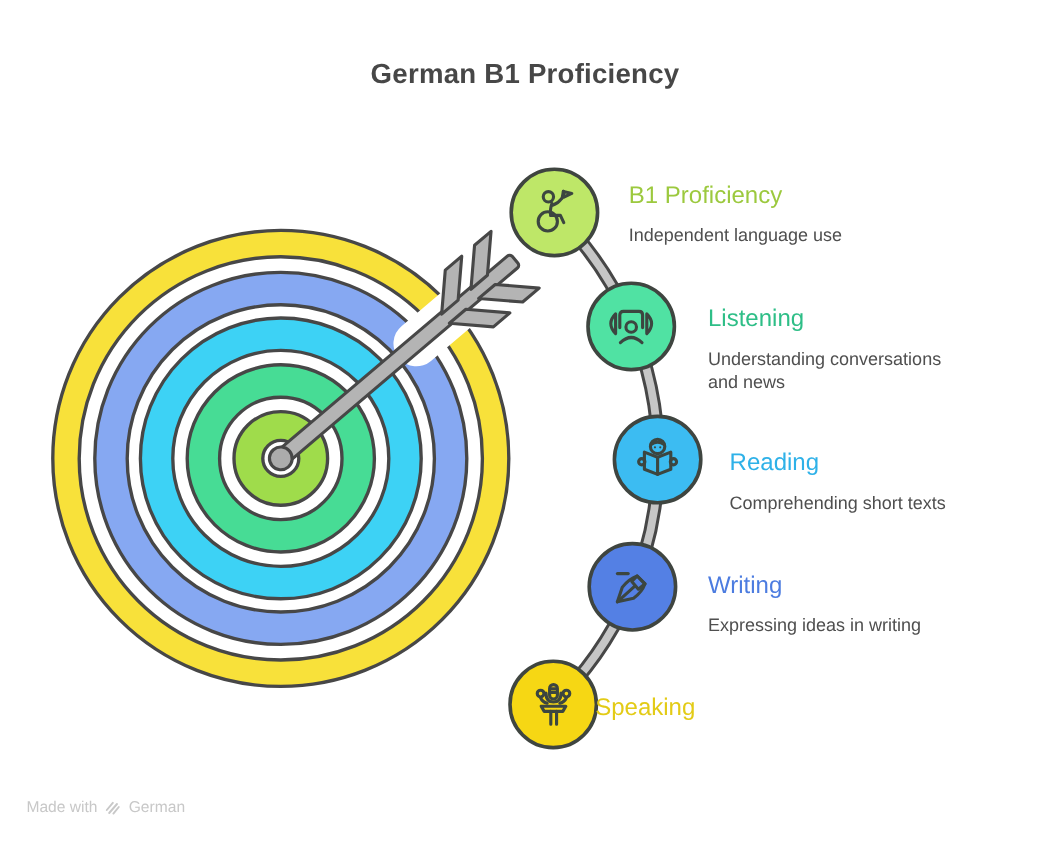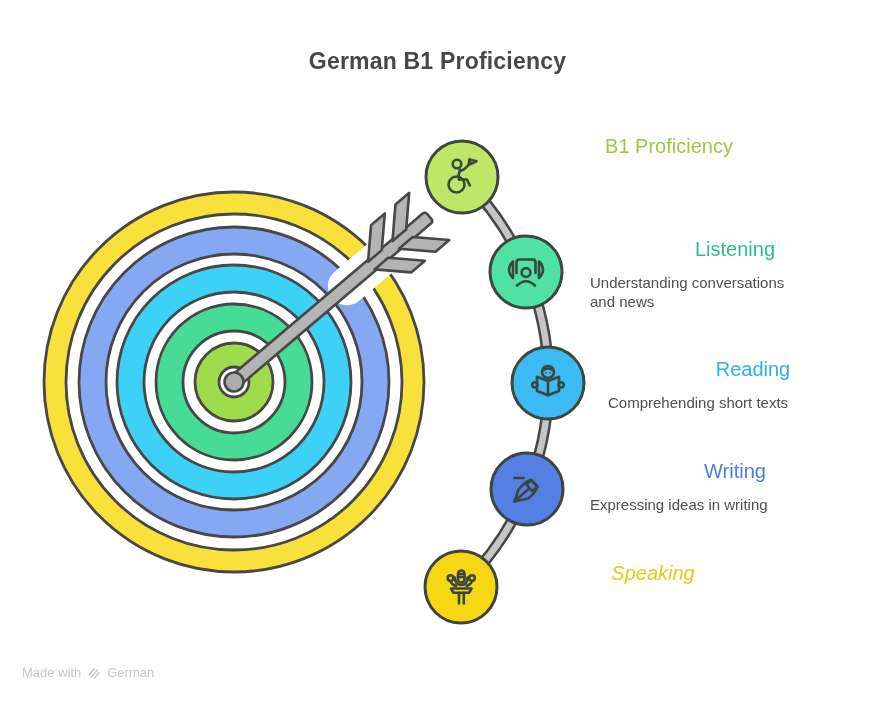--- a/index.html
+++ b/index.html
@@ -15,27 +15,27 @@
   .diagram-svg { position:absolute; left:0; top:0; }
   .ring { stroke:#474747; stroke-width:2.8; }
   .node-circle { stroke:#3F4540; stroke-width:3; }
   .icon-stroke { fill:none; stroke:#3C4640; stroke-width:2.6; stroke-linecap:round; stroke-linejoin:round; }
   .icon-fill { fill:#3C4640; stroke:none; }
   .arrow-part { stroke:#474747; stroke-width:2.6; stroke-linejoin:round; }
   .arrow-halo { fill:none; stroke:#ffffff; stroke-width:38; stroke-linecap:round; }
   .connector-outline { fill:none; stroke:#474747; stroke-width:11.5; }
   .connector-core { fill:none; stroke-width:6.5; }
   .milestone { position:absolute; width:290px; }
-  .milestone h3 { margin:0 0 12px 0; font-size:20px; font-weight:500; line-height:24px;text-align:center; }
+  .milestone h3 { margin:17px 0 12px 0; font-size:20px; font-weight:500; line-height:24px; }
   .milestone p { margin:0; font-size:15px; line-height:19px; color:#4F4F4F; white-space:pre-line; }
   .m1 { left:524px; top:134px; }
   .m2 { left:590px; top:237px; }
   .m3 { left:608px; top:357px; }
   .m4 { left:590px; top:459px; }
-  .m5 { left:508px; top:561px;font-style:italic; }
+  .m5 { left:496px; top:561px; }
   .watermark {
     position:absolute; left:22px; top:665px;
     display:flex; align-items:flex-end; gap:6px;
     font-size:13px; color:#C8C8C8;
   }
   .napkin-glyph { stroke:#C8C8C8; stroke-width:1.6; stroke-linecap:round; fill:none; }
 </style>
 </head>
 <body>
 
@@ -130,20 +130,21 @@
         <path class="icon-stroke" d="M 15.5 20.5 Q 17 24 21 25"></path>
         <path class="icon-stroke" d="M 37 20.5 Q 35.5 24 31.5 25"></path>
         <path class="icon-stroke" d="M 16 27.5 H 36.5 L 34 31.8 H 18.5 Z"></path>
         <path class="icon-stroke" d="M 24 31.8 V 42.5 M 28.8 31.8 V 42.5"></path>
       </g>
     </g>
   </svg>
 
   <div class="milestone m1">
     <h3 style="color: rgb(156, 201, 62);">B1 Proficiency</h3>
+    <p>Independent language use</p>
   </div>
   <div class="milestone m2">
     <h3 style="color: rgb(46, 190, 135);">Listening</h3>
     <p>Understanding conversations
 and news</p>
   </div>
   <div class="milestone m3">
     <h3 style="color: rgb(46, 177, 232);">Reading</h3>
     <p>Comprehending short texts</p>
   </div>

